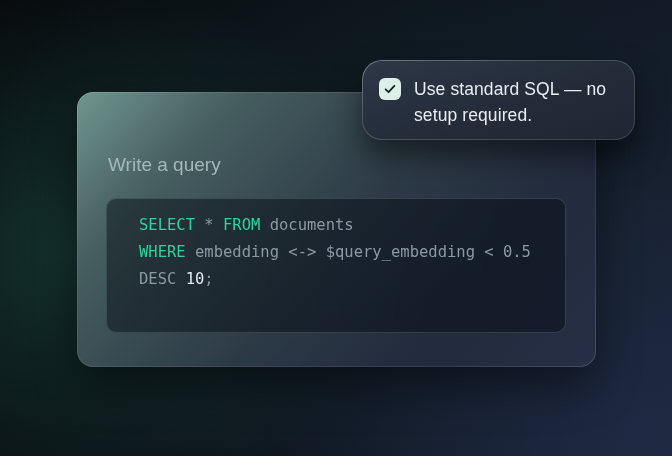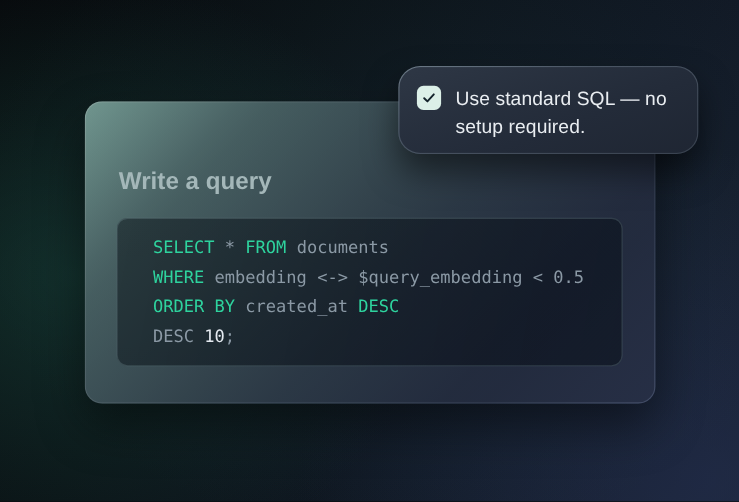--- a/index.html
+++ b/index.html
@@ -42,23 +42,23 @@
     left: 30px; top: 16px;
     font-size: 23px;
     line-height: 30px;
     font-weight: 700;
     letter-spacing: 0.1px;
     color: #f5f8f9;
   }
   .card-subtitle {
     position: absolute;
     left: 30px; top: 60px;
-    font-size: 22px;
+    font-size: 19px;
     line-height: 24px;
-    font-weight: 700;
+    font-weight: 400;
     color: #a4b7b9;
   }
   
   .code-block {
     position: absolute;
     left: 28px; top: 105px;
     width: 460px; height: 135px;
     border-radius: 10px;
     border: 1px solid rgba(150, 180, 186, 0.22);
     background: linear-gradient(100deg, rgba(6, 14, 20, 0.48) 0%, rgba(8, 14, 24, 0.55) 100%);
@@ -116,21 +116,20 @@
 <body>
 
 <div class="stage">
 
   <section class="card">
     <div class="card-subtitle">Write a query</div>
     <div class="code-block">
       <div class="code-lines">
           <div class="code-line"><span class="tk-kw">SELECT</span><span class="tk-pl"> * </span><span class="tk-kw">FROM</span><span class="tk-pl"> documents</span></div>
           <div class="code-line"><span class="tk-kw">WHERE</span><span class="tk-pl"> embedding &lt;-&gt; $query_embedding &lt; 0.5</span></div>
-          <div class="code-line"><span class="tk-kw">ORDER BY</span><span class="tk-pl"> created_at </span><span class="tk-kw">DESC</span></div>
           <div class="code-line"><span class="tk-pl">DESC </span><span class="tk-num">10</span><span class="tk-pl">;</span></div>
         </div>
     </div>
   </section>
 
   <aside class="callout">
     <span class="checkbox">
       <svg width="14" height="14" viewBox="0 0 24 24" fill="none">
         <path d="M4.5 12.5 L9.5 17.5 L19.5 6.5" stroke="#15242c" stroke-width="3" stroke-linecap="round" stroke-linejoin="round"></path>
       </svg>

